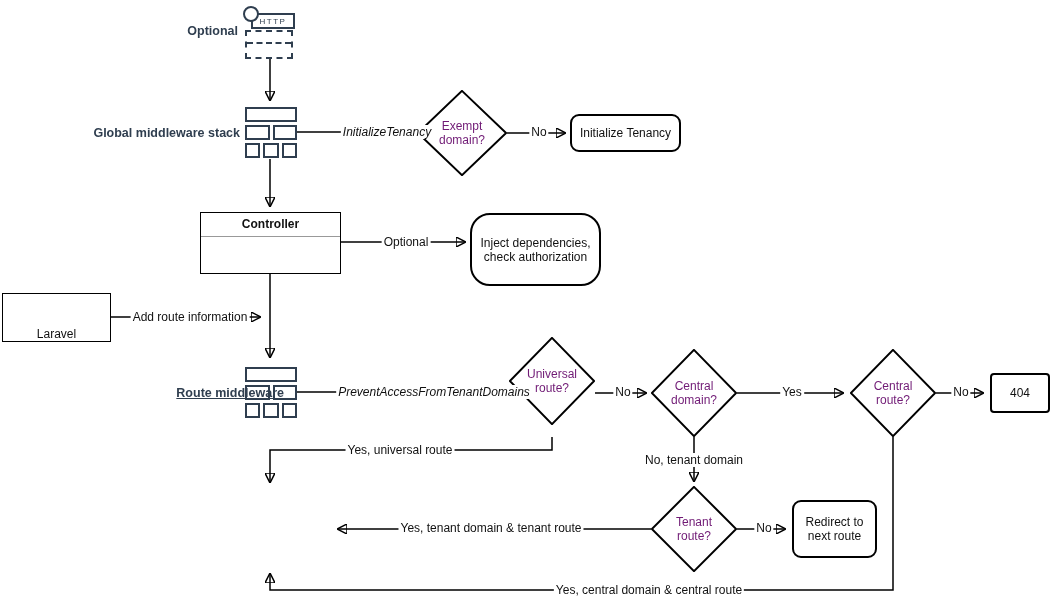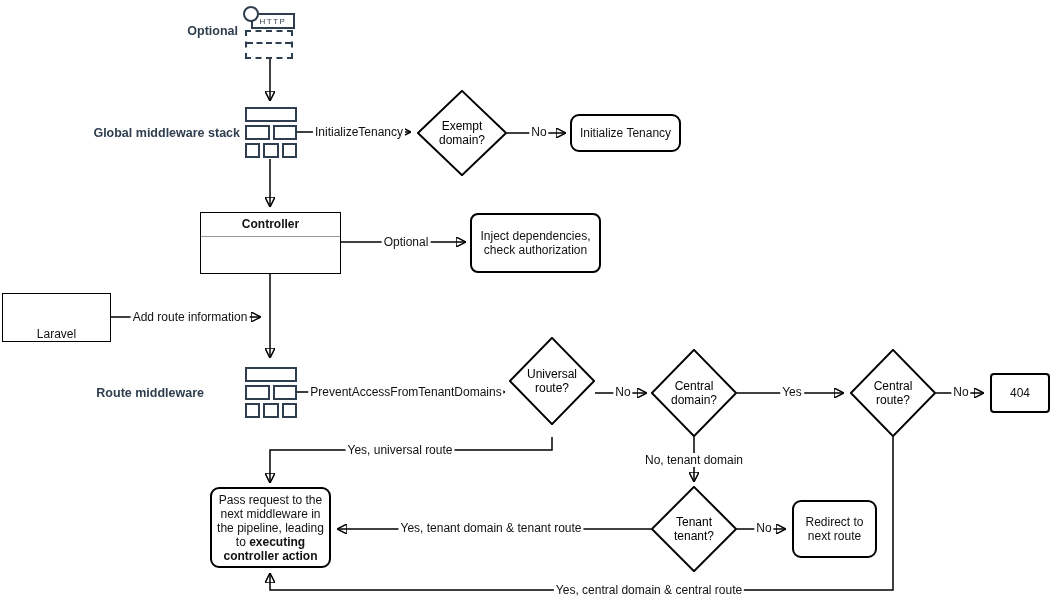--- a/index.html
+++ b/index.html
@@ -11,39 +11,39 @@
   body{font-family:"Liberation Sans","DejaVu Sans",sans-serif;}
   .canvas{position:relative;width:1052px;height:600px;background:#fff;overflow:hidden;}
   .wires{position:absolute;left:0;top:0;z-index:1;}
   .wires path{fill:none;stroke:var(--line);stroke-width:1.5;}
 
   
   .seclabel{position:absolute;z-index:3;font-weight:bold;font-size:12.5px;color:var(--accent);white-space:nowrap;line-height:16px;}
 
   
   .elabel{position:absolute;z-index:4;transform:translate(-50%,-50%);background:#fff;font-size:12px;color:#111;white-space:nowrap;padding:0 2px;line-height:14px;}
-  .ital{}
+  .ital{font-style:italic;margin-left:28px;}
 
   
   .mw-icon{position:absolute;z-index:3;width:52px;height:51px;display:flex;flex-direction:column;gap:3px;}
   .mw-icon div{display:flex;gap:3px;flex:1;}
   .mw-icon span{flex:1;border:2.5px solid var(--accent);background:#fff;box-sizing:border-box;}
 
   
   .req-icon{position:absolute;left:243px;top:7px;width:52px;height:48px;z-index:3;}
   .req-circle{position:absolute;left:0;top:-1px;width:12px;height:12px;border:2.5px solid var(--accent);border-radius:50%;background:#fff;z-index:2;}
   .req-http{position:absolute;left:8px;top:6px;width:40px;height:12px;border:2px solid var(--accent);display:flex;align-items:center;justify-content:center;font-size:8px;letter-spacing:1.5px;color:var(--accent);background:#fff;}
   .req-dash{position:absolute;left:2px;top:23px;width:44px;height:25px;border:2px dashed var(--accent);background:#fff;}
   .req-dash-mid{position:absolute;left:0;right:0;top:10px;border-top:2px dashed var(--accent);}
 
   
   .diamond{position:absolute;z-index:2;}
   .diamond svg{position:absolute;left:0;top:0;width:100%;height:100%;}
   .diamond polygon{fill:#ffffff;stroke:var(--line);stroke-width:2;vector-effect:non-scaling-stroke;}
-  .dlabel{position:absolute;left:50%;top:50%;transform:translate(-50%,-50%);width:72%;text-align:center;font-size:12px;line-height:14px;color:#000000;}
+  .dlabel{position:absolute;left:50%;top:50%;transform:translate(-50%,-50%);width:72%;text-align:center;font-size:12px;line-height:14px;color:#701a75;}
 
   
   .rrect{position:absolute;z-index:2;border:2px solid var(--line);border-radius:9px;background:#fff;display:flex;align-items:center;justify-content:center;text-align:center;font-size:12px;line-height:14px;color:#111;box-sizing:border-box;padding:16px 5px;}
 
   
   .plainrect{position:absolute;z-index:2;border:1px solid var(--line);background:#fff;display:flex;align-items:flex-end;justify-content:center;font-size:12px;color:#111;box-sizing:border-box;}
 
   
   .uml{position:absolute;z-index:2;left:200px;top:212px;width:141px;height:62px;border:1.5px solid var(--line);background:#fff;box-sizing:border-box;}
   .uml-head{height:23px;line-height:23px;text-align:center;font-weight:bold;font-size:12px;color:#111;border-bottom:1px solid var(--divider);}
@@ -111,21 +111,21 @@
   </div>
 
   <div class="rrect" style="left:570px;top:114px;width:111px;height:38px;white-space:nowrap;">
     <span>Initialize Tenancy</span>
   </div>
 
   <div class="uml">
     <div class="uml-head">Controller</div>
   </div>
 
-  <div class="rrect" style="left:470px;top:213px;width:131px;height:60px;border-radius:8px;">
+  <div class="rrect" style="left:470px;top:213px;width:131px;height:73px;border-radius:20px;">
     <span>Inject dependencies, check authorization</span>
   </div>
 
   <div class="plainrect" style="left:2px;top:293px;width:109px;height:49px;">
     <span>Laravel</span>
   </div>
 
   <div class="mw-icon" style="left:245px;top:367px;">
     <div>
         <span></span>
@@ -133,21 +133,21 @@
     <div>
         <span></span>
         <span></span>
       </div>
     <div>
         <span></span>
         <span></span>
         <span></span>
       </div>
   </div>
-  <div class="seclabel" style="right:848px;top:385px;">Route middleware</div>
+  <div class="seclabel" style="right:768px;top:385px;text-decoration:underline;">Route middleware</div>
 
   <div class="diamond" style="left:509px;top:337px;width:86px;height:88px;">
     <svg viewBox="0 0 100 100" preserveAspectRatio="none">
         <polygon points="50,1 99,50 50,99 1,50"></polygon>
       </svg>
     <span class="dlabel">Universal route?</span>
   </div>
 
   <div class="diamond" style="left:651px;top:349px;width:86px;height:88px;">
     <svg viewBox="0 0 100 100" preserveAspectRatio="none">
@@ -164,30 +164,27 @@
   </div>
 
   <div class="rrect" style="left:990px;top:373px;width:60px;height:40px;border-radius:4px;">
     <span>404</span>
   </div>
 
   <div class="diamond" style="left:651px;top:486px;width:86px;height:86px;">
     <svg viewBox="0 0 100 100" preserveAspectRatio="none">
         <polygon points="50,1 99,50 50,99 1,50"></polygon>
       </svg>
-    <span class="dlabel">Tenant tenant?</span>
+    <span class="dlabel">Tenant route?</span>
   </div>
 
   <div class="rrect" style="left:792px;top:500px;width:85px;height:58px;">
     <span>Redirect to next route</span>
   </div>
 
-  <div class="rrect" style="left:210px;top:487px;width:121px;height:81px;">
-    <span><span>Pass request to the next middleware in the pipeline, leading to </span><b>executing controller action</b></span>
-  </div>
 
   <span class="elabel ital" style="left:359px;top:132px;">InitializeTenancy</span>
   <span class="elabel" style="left:539px;top:132px;">No</span>
   <span class="elabel" style="left:406px;top:242px;">Optional</span>
   <span class="elabel" style="left:190px;top:317px;">Add route information</span>
   <span class="elabel ital" style="left:406px;top:392px;">PreventAccessFromTenantDomains</span>
   <span class="elabel" style="left:623px;top:392px;">No</span>
   <span class="elabel" style="left:792px;top:392px;">Yes</span>
   <span class="elabel" style="left:961px;top:392px;">No</span>
   <span class="elabel" style="left:400px;top:450px;">Yes, universal route</span>

